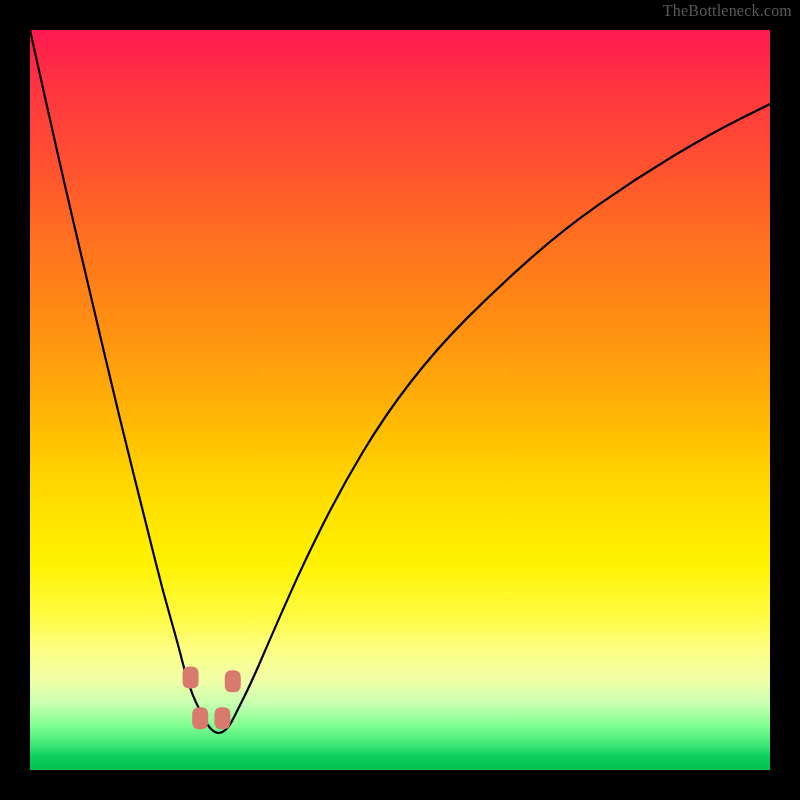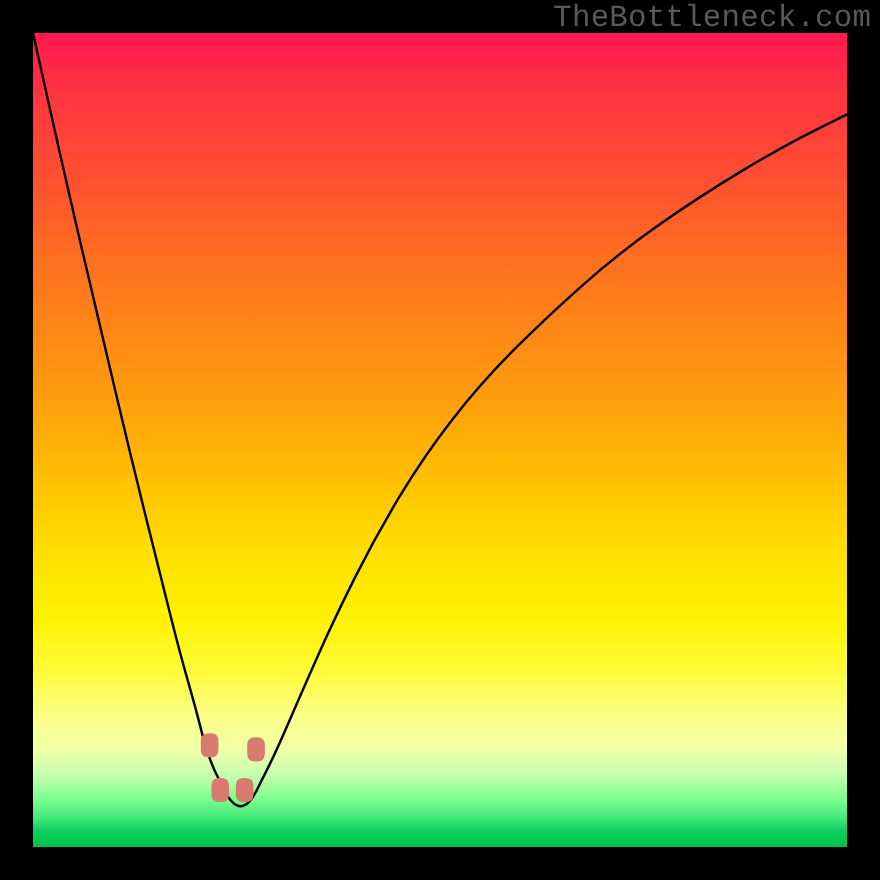--- a/index.html
+++ b/index.html
@@ -57,22 +57,22 @@
     stroke-linecap: round;
   }
   .marker path {
     fill: #d87a6e;
     stroke: none;
   }
   .watermark {
     position: absolute;
     top: 2px;
     right: 8px;
-    font-family: Liberation Mono, monospace;
-    font-size: 28px;
+    font-family: Liberation Serif, serif;
+    font-size: 16px;
     color: #58595a;
     font-weight: 400;
     letter-spacing: 0.2px;
   }
 </style>
 </head>
 <body>
 
 <div class="chart-wrap">
 

